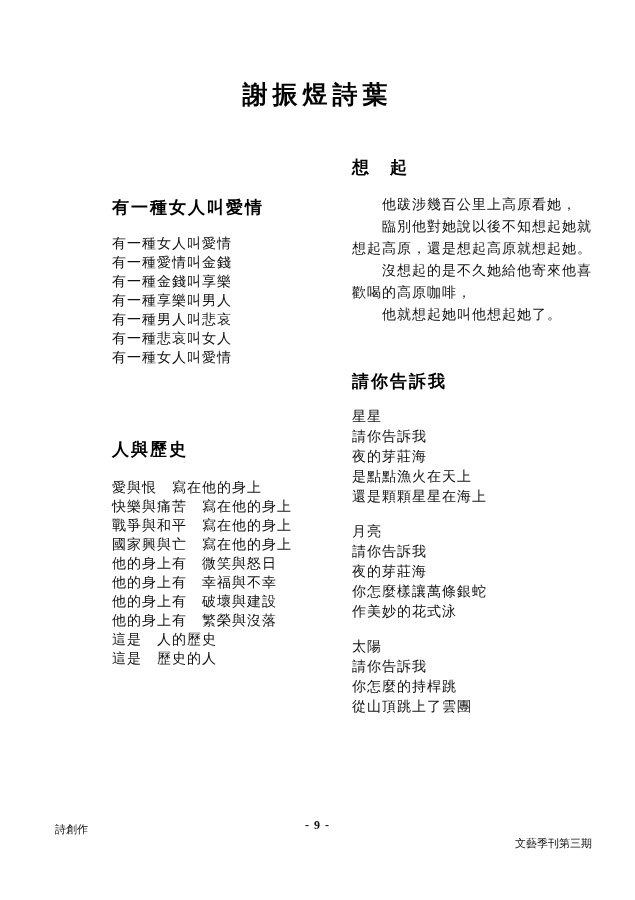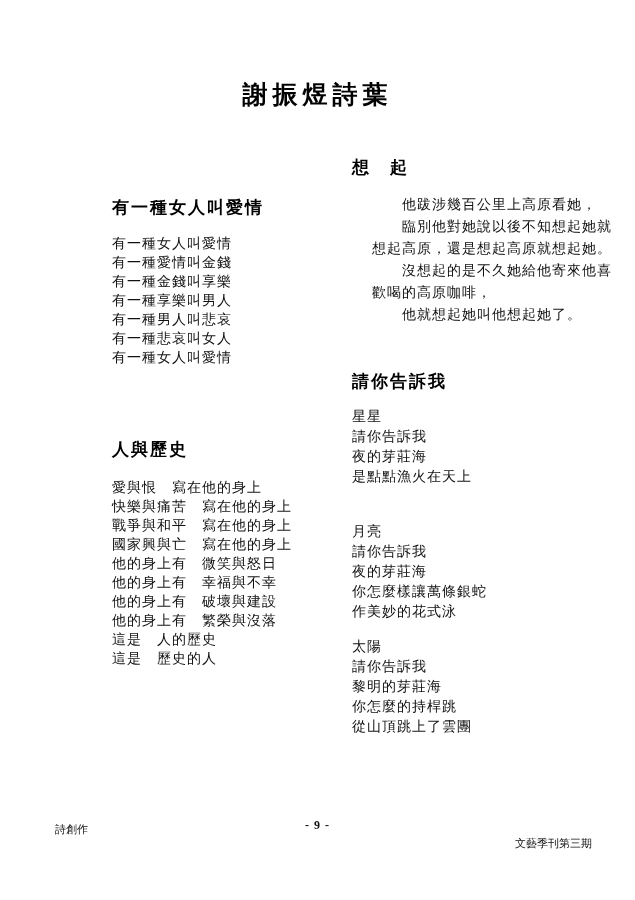--- a/index.html
+++ b/index.html
@@ -44,21 +44,20 @@
     font-size: 14px;
     letter-spacing: 1px;
     color: #111111;
   }
   .poem .line {
     white-space: pre;
     line-height: 19px;
   }
   .poem.recall .line {
     line-height: 22px;
-    margin-left: 20px;
   }
   .poem.stanza .line {
     line-height: 20px;
   }
   .footer {
     position: absolute;
     left: 0;
     right: 0;
     top: 818px;
     height: 20px;
@@ -131,32 +130,32 @@
     <div class="line">歡喝的高原咖啡，</div>
     <div class="line">　　他就想起她叫他想起她了。</div>
   </div>
 
   <div class="heading" style="left:352px; top:370px;">請你告訴我</div>
   <div class="poem stanza" style="left:352px; top:407px;font-family:Liberation Serif, serif;">
     <div class="line">星星</div>
     <div class="line">請你告訴我</div>
     <div class="line">夜的芽莊海</div>
     <div class="line">是點點漁火在天上</div>
+    <div class="line">還是顆顆星星在海上</div>
   </div>
   <div class="poem stanza" style="left:352px; top:522px;">
     <div class="line">月亮</div>
     <div class="line">請你告訴我</div>
     <div class="line">夜的芽莊海</div>
     <div class="line">你怎麼樣讓萬條銀蛇</div>
     <div class="line">作美妙的花式泳</div>
   </div>
   <div class="poem stanza" style="left:352px; top:637px;">
     <div class="line">太陽</div>
     <div class="line">請你告訴我</div>
-    <div class="line">黎明的芽莊海</div>
     <div class="line">你怎麼的持桿跳</div>
     <div class="line">從山頂跳上了雲團</div>
   </div>
 
   <div class="footer">
     <div class="left">詩創作</div>
     <div class="center">- 9 -</div>
     <div class="right">文藝季刊第三期</div>
   </div>
 

